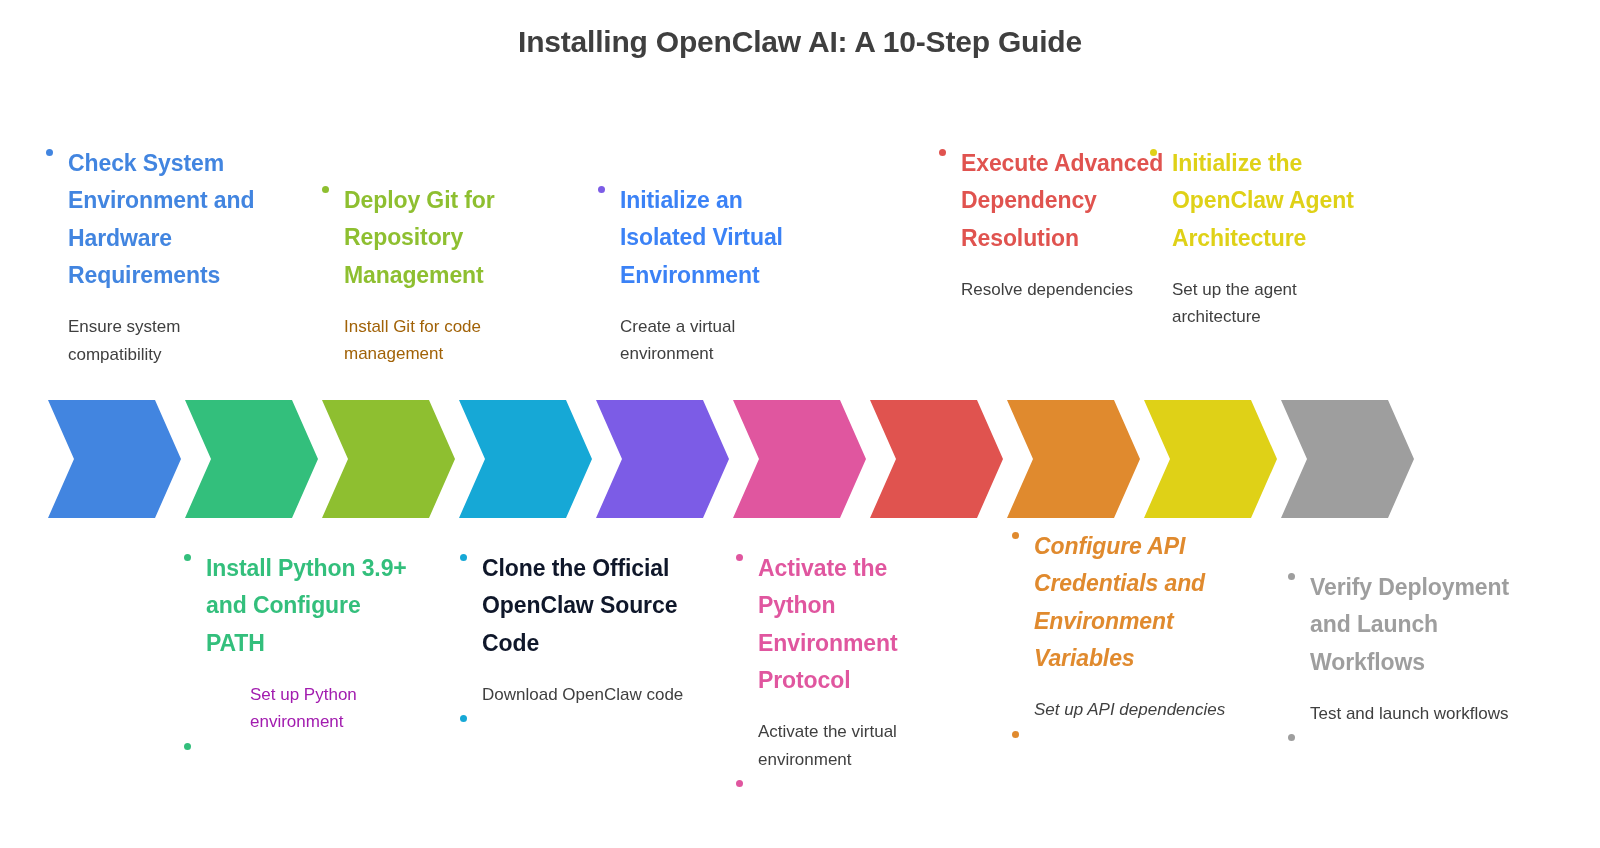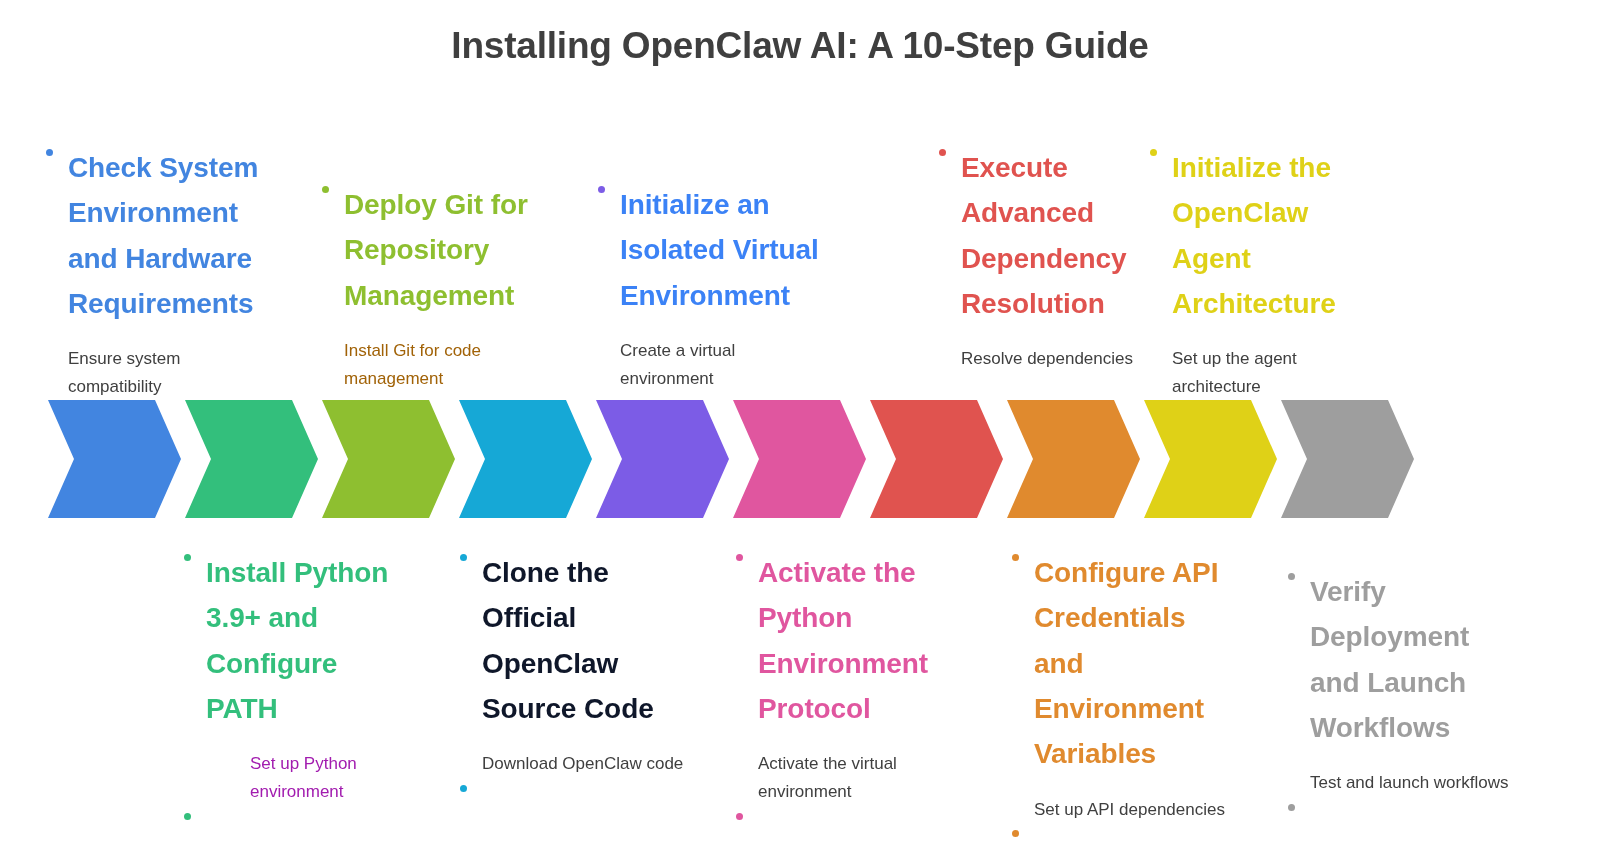--- a/index.html
+++ b/index.html
@@ -22,21 +22,21 @@
     height: 848px;
   }
 
   
   .page-title {
     position: absolute;
     left: 0;
     top: 24px;
     width: 1600px;
     text-align: center;
-    font-size: 37px;
+    font-size: 30px;
     font-weight: bold;
     color: #3f3f3f;
     letter-spacing: -0.2px;
     line-height: 1.2;
   }
 
   
   .chevron-band {
     position: absolute;
     left: 0;
@@ -64,21 +64,21 @@
   .step-dot {
     position: absolute;
     width: 7px;
     height: 7px;
     border-radius: 50%;
   }
   .step-dot.top-dot { left: -22px; top: 4px; }
   .step-dot.bottom-dot { left: -22px; bottom: -14px; }
 
   .step-title {
-    font-size: 28px;
+    font-size: 23px;
     font-weight: bold;
     line-height: 1.62;
     margin: 0;
     letter-spacing: -0.1px;
   }
   .step-desc {
     font-size: 17px;
     line-height: 1.62;
     color: #3f3f3f;
     margin: 0;
@@ -182,21 +182,21 @@
         <span class="step-dot top-dot" style="background: rgb(224, 86, 159);"></span>
         <div class="step-title" style="color: rgb(224, 86, 159);">Activate the Python Environment Protocol</div>
         <div class="step-desc" style="color: rgb(63, 63, 63);">Activate the virtual environment</div>
         <span class="step-dot bottom-dot" style="background: rgb(224, 86, 159);"></span>
       </div>
       <div class="step-block upper" style="left: 921px; top: 145px; position: absolute; margin-left: 40px;">
         <span class="step-dot top-dot" style="background: rgb(224, 83, 79);"></span>
         <div class="step-title" style="color: rgb(224, 83, 79);">Execute Advanced Dependency Resolution</div>
         <div class="step-desc" style="color: rgb(63, 63, 63);">Resolve dependencies</div>
       </div>
-      <div class="step-block lower" style="left: 1034px; top: 550px; position: absolute;">
+      <div class="step-block lower" style="left: 1034px; top: 528px; position: absolute; font-style: italic;">
         <span class="step-dot top-dot" style="background: rgb(224, 138, 46);"></span>
         <div class="step-title" style="color: rgb(224, 138, 46);">Configure API Credentials and Environment Variables</div>
         <div class="step-desc" style="color: rgb(63, 63, 63);">Set up API dependencies</div>
         <span class="step-dot bottom-dot" style="background: rgb(224, 138, 46);"></span>
       </div>
       <div class="step-block upper" style="left: 1172px; top: 145px; position: absolute;">
         <span class="step-dot top-dot" style="background: rgb(223, 209, 23);"></span>
         <div class="step-title" style="color: rgb(223, 209, 23);">Initialize the OpenClaw Agent Architecture</div>
         <div class="step-desc" style="color: rgb(63, 63, 63);">Set up the agent architecture</div>
       </div>

